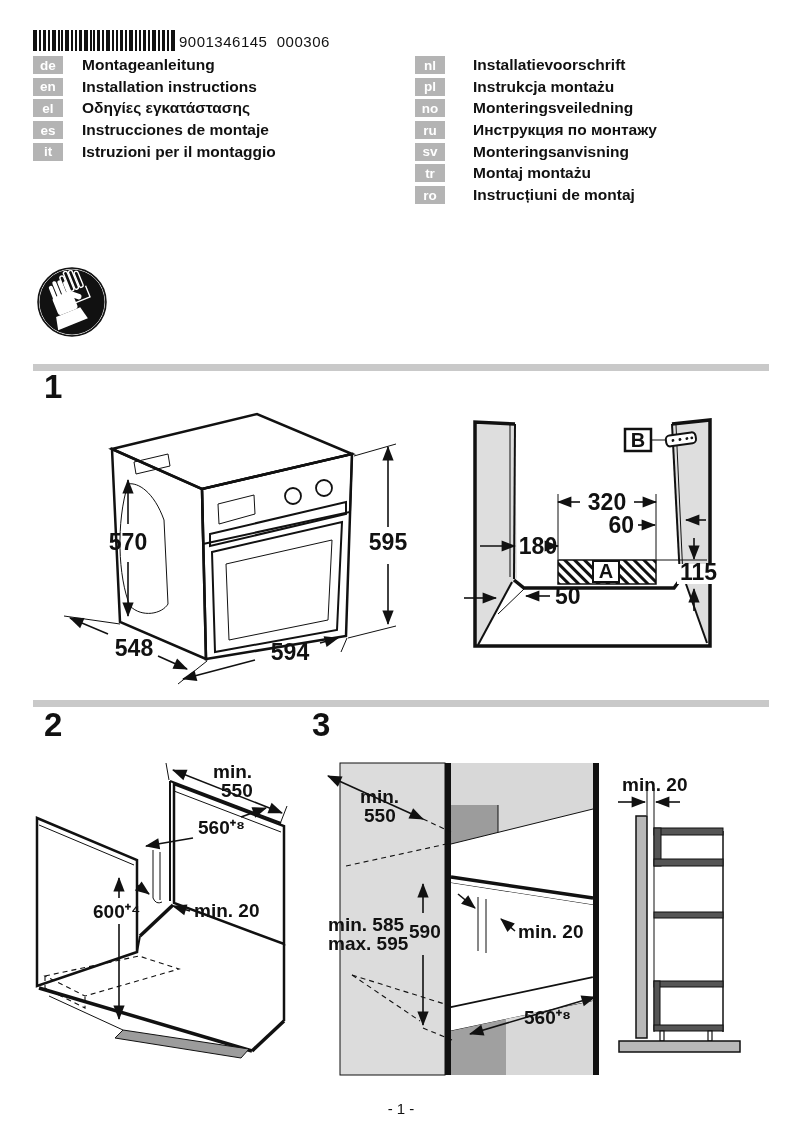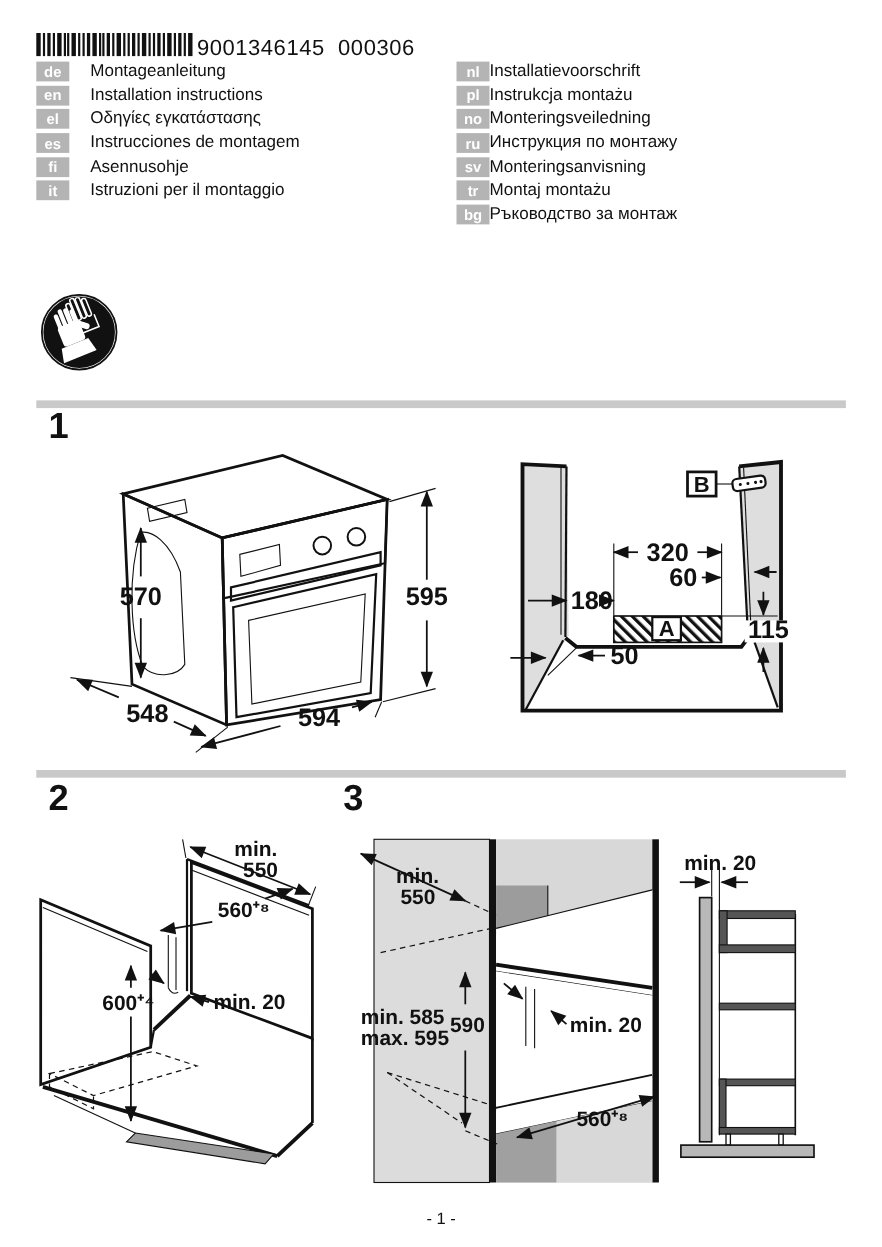--- a/index.html
+++ b/index.html
@@ -1,24 +1,24 @@
 <!DOCTYPE html>
 <html><head>
 <meta charset="utf-8">
 <style>
   html,body{margin:0;padding:0;background:#fff}
   .page{position:relative;width:802px;height:1134px;background:#fff;overflow:hidden;
         font-family:"Liberation Sans",sans-serif;color:#111}
-  .barcode-text{position:absolute;left:179px;top:33px;font-size:20px;white-space:pre;letter-spacing:.5px}
+  .barcode-text{position:absolute;left:179px;top:33px;font-size:15px;white-space:pre;letter-spacing:.5px}
   .lang-col{position:absolute;display:flex;flex-direction:column}
   .lang-row{display:flex;align-items:flex-start;height:18px;margin-bottom:3.7px}
   .badge{width:30px;height:18px;background:#b4b4b4;color:#fff;font-weight:bold;font-size:13.5px;
          display:flex;align-items:center;justify-content:center;flex:0 0 auto}
-  .lang-label{margin-left:19px;font-weight:normal;font-size:15.5px;white-space:nowrap}
-  .lang-col.right .lang-label{margin-left:0}
+  .lang-label{margin-left:19px;font-weight:bold;font-size:15.5px;white-space:nowrap}
+  .lang-col.right .lang-label{margin-left:28px}
   .divider{position:absolute;left:33px;width:736px;height:7px;background:#c9c9c9}
   .fignum{position:absolute;font-size:33px;font-weight:bold;line-height:1}
   .footer{position:absolute;top:1100px;left:0;width:100%;text-align:center;font-size:15px}
   svg{position:absolute;overflow:visible}
   svg .ln{stroke:#111;fill:none;stroke-width:2}
   svg .thick{stroke:#111;fill:none;stroke-width:3.5}
   svg .med{stroke:#111;fill:none;stroke-width:2.5}
   svg .thin{stroke:#111;fill:none;stroke-width:1}
   svg .dim{stroke:#111;fill:none;stroke-width:1.6}
   svg .dash{stroke:#111;fill:none;stroke-width:1.1;stroke-dasharray:5 4}
@@ -77,25 +77,21 @@
     <div class="lang-row">
         <span class="badge">en</span>
         <span class="lang-label">Installation instructions</span>
       </div>
     <div class="lang-row">
         <span class="badge">el</span>
         <span class="lang-label">Οδηγίες εγκατάστασης</span>
       </div>
     <div class="lang-row">
         <span class="badge">es</span>
-        <span class="lang-label">Instrucciones de montagem</span>
-      </div>
-    <div class="lang-row">
-        <span class="badge">fi</span>
-        <span class="lang-label">Asennusohje</span>
+        <span class="lang-label">Instrucciones de montaje</span>
       </div>
     <div class="lang-row">
         <span class="badge">it</span>
         <span class="lang-label">Istruzioni per il montaggio</span>
       </div>
   </div>
 
   <div class="lang-col right" style="left:415px;top:56px">
     <div class="lang-row">
         <span class="badge">nl</span>
@@ -115,22 +111,22 @@
       </div>
     <div class="lang-row">
         <span class="badge">sv</span>
         <span class="lang-label">Monteringsanvisning</span>
       </div>
     <div class="lang-row">
         <span class="badge">tr</span>
         <span class="lang-label">Montaj montażu</span>
       </div>
     <div class="lang-row">
-        <span class="badge">bg</span>
-        <span class="lang-label">Ръководство за монтаж</span>
+        <span class="badge">ro</span>
+        <span class="lang-label">Instrucțiuni de montaj</span>
       </div>
   </div>
 
   <svg style="left:36px;top:266px" width="72" height="72" viewBox="0 0 72 72">
     <defs>
         <clipPath id="gclip">
           <circle cx="36" cy="36" r="32"></circle>
         </clipPath>
       </defs>
     <circle cx="36" cy="36" r="34" fill="#111"></circle>

